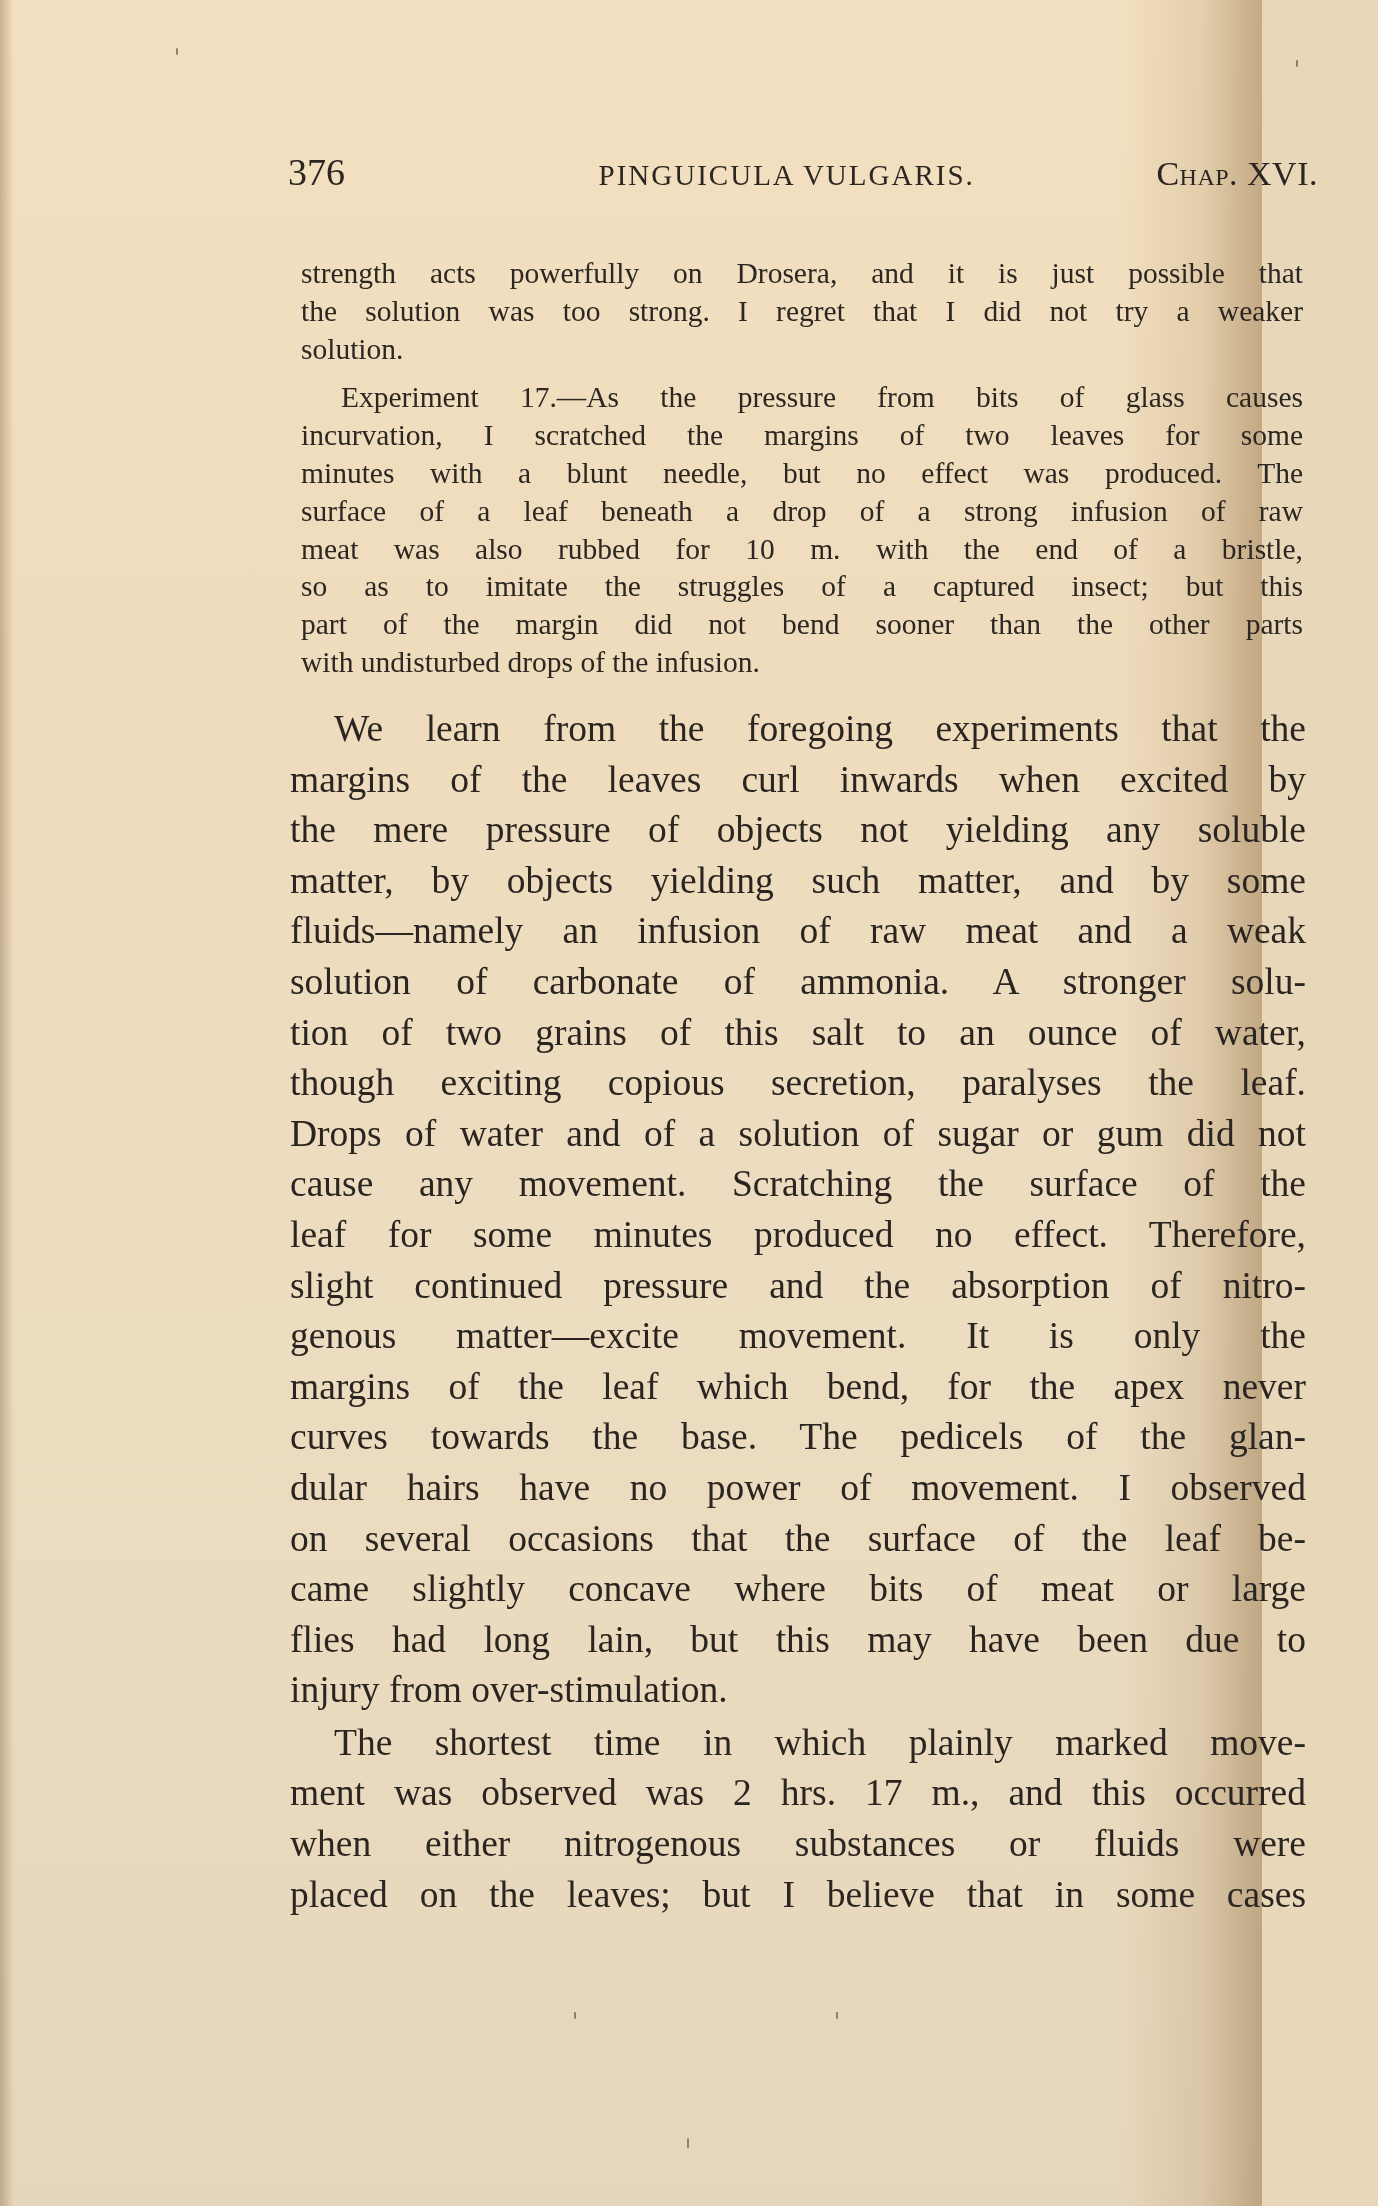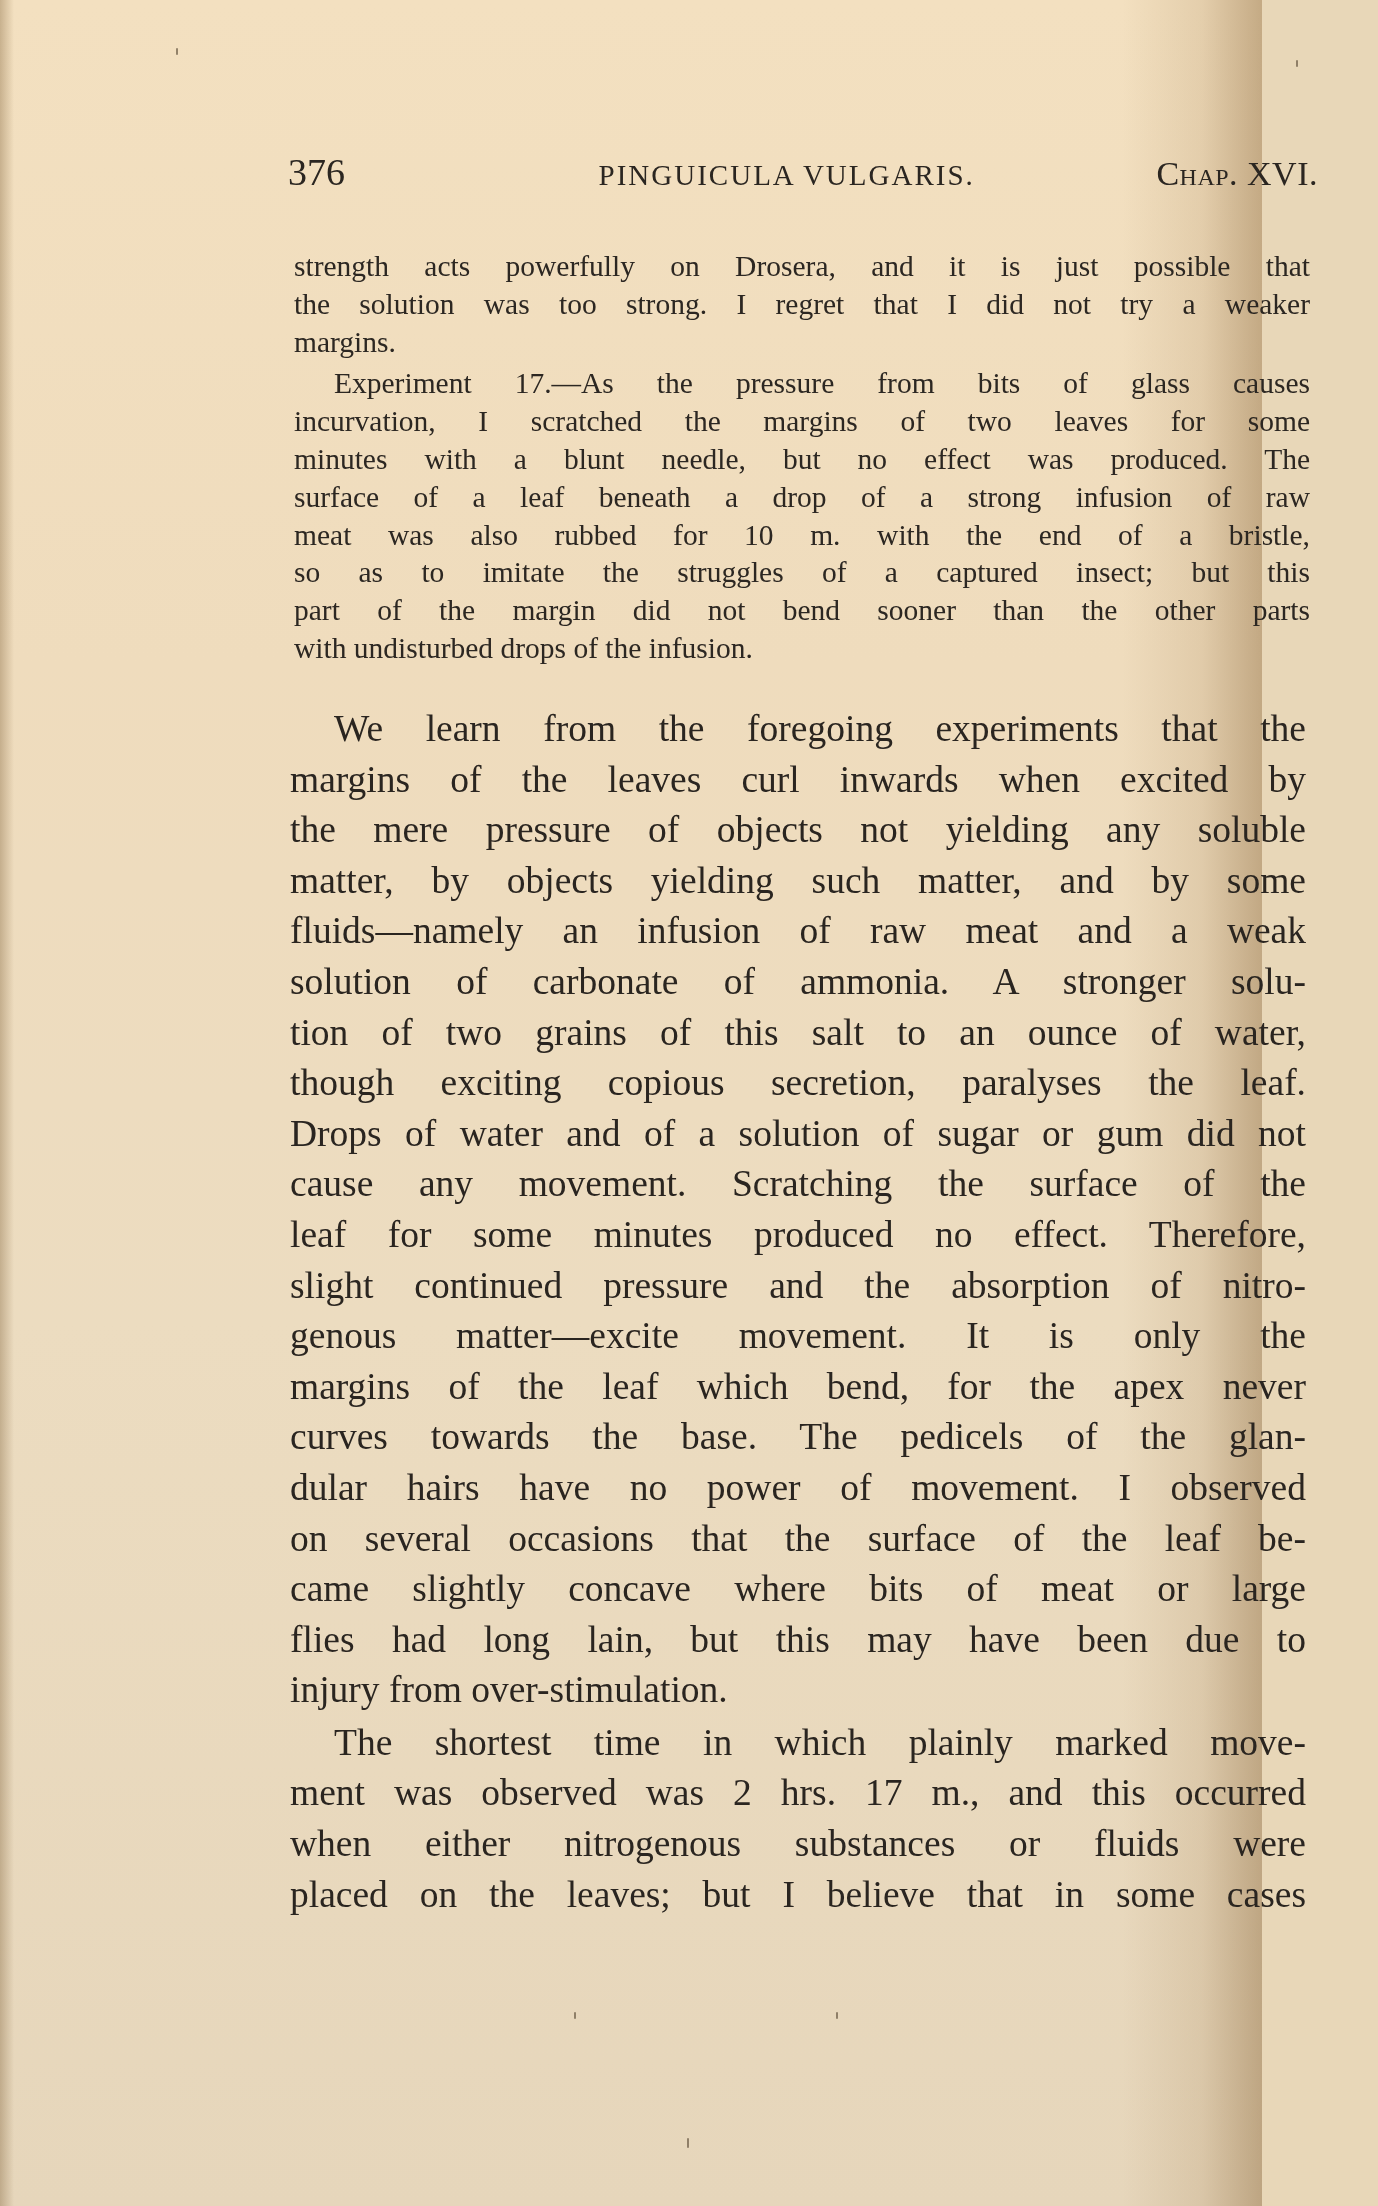--- a/index.html
+++ b/index.html
@@ -54,21 +54,21 @@
       top: 244px;
       left: 290px;
       width: 1024px;
       font-family: "Liberation Serif", "DejaVu Serif", serif;
       font-size: 29.5px;
       line-height: 37.8px;
       text-align: justify;
       color: #2c2722;
     }
     .small-text p {
-      margin: 4px;
+      margin: 11px;
     }
     .small-text .italic {
     }
     .large-text {
       position: absolute;
       top: 704px;
       left: 290px;
       width: 1016px;
       font-family: "Liberation Serif", "DejaVu Serif", serif;
       font-size: 37.5px;
@@ -100,21 +100,21 @@
   <div class="running-head">
     <span class="page-number">376</span>
     <span class="running-title">PINGUICULA VULGARIS.</span>
     <span class="chapter-ref">Chap. XVI.</span>
   </div>
 
   <div class="small-text">
     <p>
       <span class="line">strength acts powerfully on Drosera, and it is just possible that</span>
       <span class="line">the solution was too strong.  I regret that I did not try a weaker</span>
-      <span class="line last">margins.</span>
+      <span class="line last">solution.</span>
     </p>
     <p>
       <span class="line" style="padding-left:40px;"><span class="italic">Experiment</span> <span>17.—As the pressure from bits of glass causes</span></span>
       <span class="line">incurvation, I scratched the margins of two leaves for some</span>
       <span class="line">minutes with a blunt needle, but no effect was produced.  The</span>
       <span class="line">surface of a leaf beneath a drop of a strong infusion of raw</span>
       <span class="line">meat was also rubbed for 10 m. with the end of a bristle,</span>
       <span class="line">so as to imitate the struggles of a captured insect; but this</span>
       <span class="line">part of the margin did not bend sooner than the other parts</span>
       <span class="line last">with undisturbed drops of the infusion.</span>

